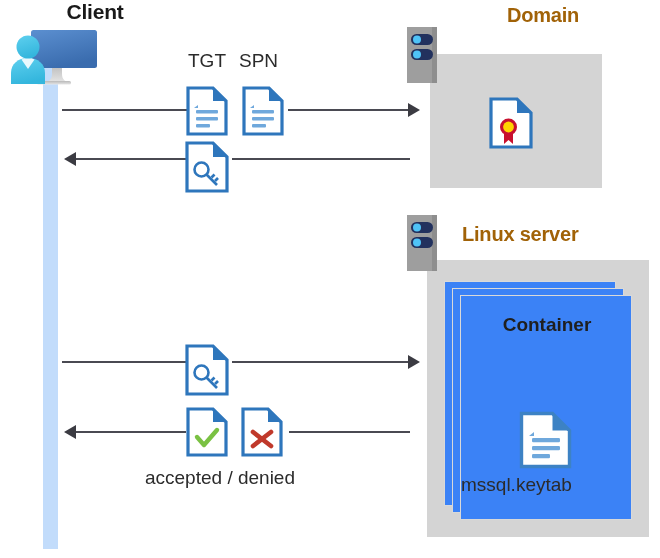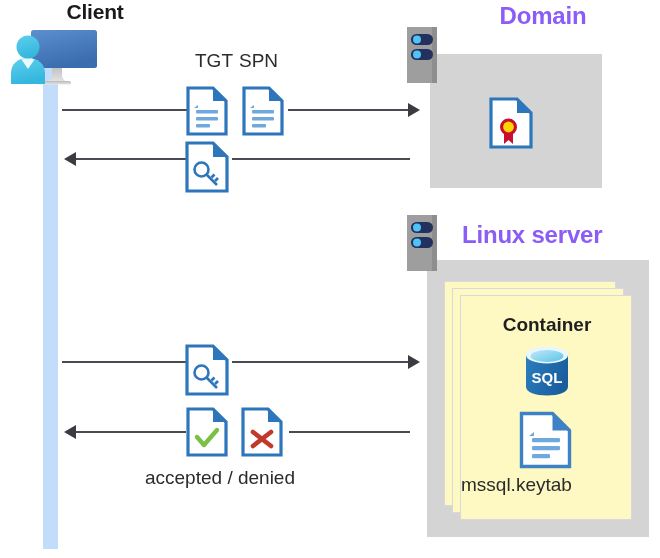--- a/index.html
+++ b/index.html
@@ -62,32 +62,32 @@
   }
 
   
   .doc-icon { position: absolute; }
 
   
   .section-box {
     background: #d4d4d4;
   }
   .section-title {
-    font-size: 24px;
+    font-size: 20px;
     font-weight: bold;
-    color: #8b5cf6;
+    color: #a16207;
     line-height: 25px;
     letter-spacing: -0.2px;
   }
   .rack-icon { position: absolute; }
 
   
   .card {
     position: absolute;
-    background: #fef9c3;
+    background: #3b82f6;
     border: 1px solid #d9d9d9;
     box-sizing: border-box;
   }
   #container-title {
     font-size: 19px;
     font-weight: bold;
     color: #1f1f1f;
     text-align: center;
   }
   #keytab-label {
@@ -134,21 +134,21 @@
     </svg>
   </div>
 
   <div class="abs">
 
     <div class="abs msg-line" style="left:62px; top:109px; width:126px;"></div>
 
     <div class="abs msg-line" style="left:288px; top:109px; width:122px;"></div>
     <div class="abs arrow-head-right" style="left:408px; top:103px;"></div>
 
-    <div class="abs caption" style="left:190px; top:50px; width:48px; text-align:center;">TGT</div>
+    <div class="abs caption" style="left:183px; top:50px; width:48px; text-align:center;">TGT</div>
 
     <div class="abs caption" style="left:239px; top:50px; width:50px; ">SPN</div>
 
     <div class="doc-icon" style="left:186px; top:86px;">
       <svg width="42" height="50" viewBox="0 0 42 50">
         <path d="M2 2 h25 l13 13 v33 h-38 z" fill="#ffffff" stroke="#2e76bc" stroke-width="3.2"></path>
         <path d="M27 2 v13 h13 z" fill="#2e76bc"></path>
         <g fill="#6fa8dc">
           <rect x="10" y="24" width="22" height="3.4" rx="1"></rect>
           <rect x="10" y="31" width="22" height="3.4" rx="1"></rect>
@@ -286,38 +286,20 @@
       </svg>
     </div>
 
     <div class="card" style="left:444px; top:281px; width:172px; height:225px;"></div>
     <div class="card" style="left:452px; top:288px; width:172px; height:225px;"></div>
 
     <div class="card" style="left:460px; top:295px; width:172px; height:225px;">
 
       <div class="abs" id="container-title" style="left:0px; top:18px; width:172px;">Container</div>
 
-      <div class="doc-icon" style="left:57px; top:48px;">
-        <svg width="58" height="54" viewBox="0 0 58 54">
-          <defs>
-            <linearGradient id="cylGrad" x1="0" y1="0" x2="1" y2="0.4">
-              <stop offset="0%" stop-color="#2b7fc1"></stop>
-              <stop offset="100%" stop-color="#1a5e9e"></stop>
-            </linearGradient>
-            <linearGradient id="topGrad" x1="0" y1="0" x2="1" y2="1">
-              <stop offset="0%" stop-color="#bfe8f7"></stop>
-              <stop offset="100%" stop-color="#5cc4e8"></stop>
-            </linearGradient>
-          </defs>
-          <path d="M8 11 h42 v32 c0 5 -9.4 8.5 -21 8.5 c-11.6 0 -21 -3.5 -21 -8.5 z" fill="url(#cylGrad)"></path>
-          <ellipse cx="29" cy="11" rx="21" ry="8.5" fill="#e9f7fc"></ellipse>
-          <ellipse cx="29" cy="12" rx="16.5" ry="6" fill="url(#topGrad)"></ellipse>
-          <text x="29" y="39" font-family="'Liberation Sans',sans-serif" font-size="15" font-weight="bold" fill="#ffffff" text-anchor="middle">SQL</text>
-        </svg>
-      </div>
 
       <div class="doc-icon" style="left:58px; top:115px;">
         <svg width="54" height="58" viewBox="0 0 54 58">
           <path d="M2.5 2.5 h31 l17 17 v36 h-48 z" fill="#ffffff" stroke="#3d82c4" stroke-width="3.4"></path>
           <path d="M33.5 2.5 v17 h17 z" fill="#3d82c4"></path>
           <g fill="#6fa8dc">
             <rect x="13" y="27" width="28" height="4.2" rx="1.3"></rect>
             <rect x="13" y="35" width="28" height="4.2" rx="1.3"></rect>
             <rect x="13" y="43" width="18" height="4.2" rx="1.3"></rect>
           </g>

